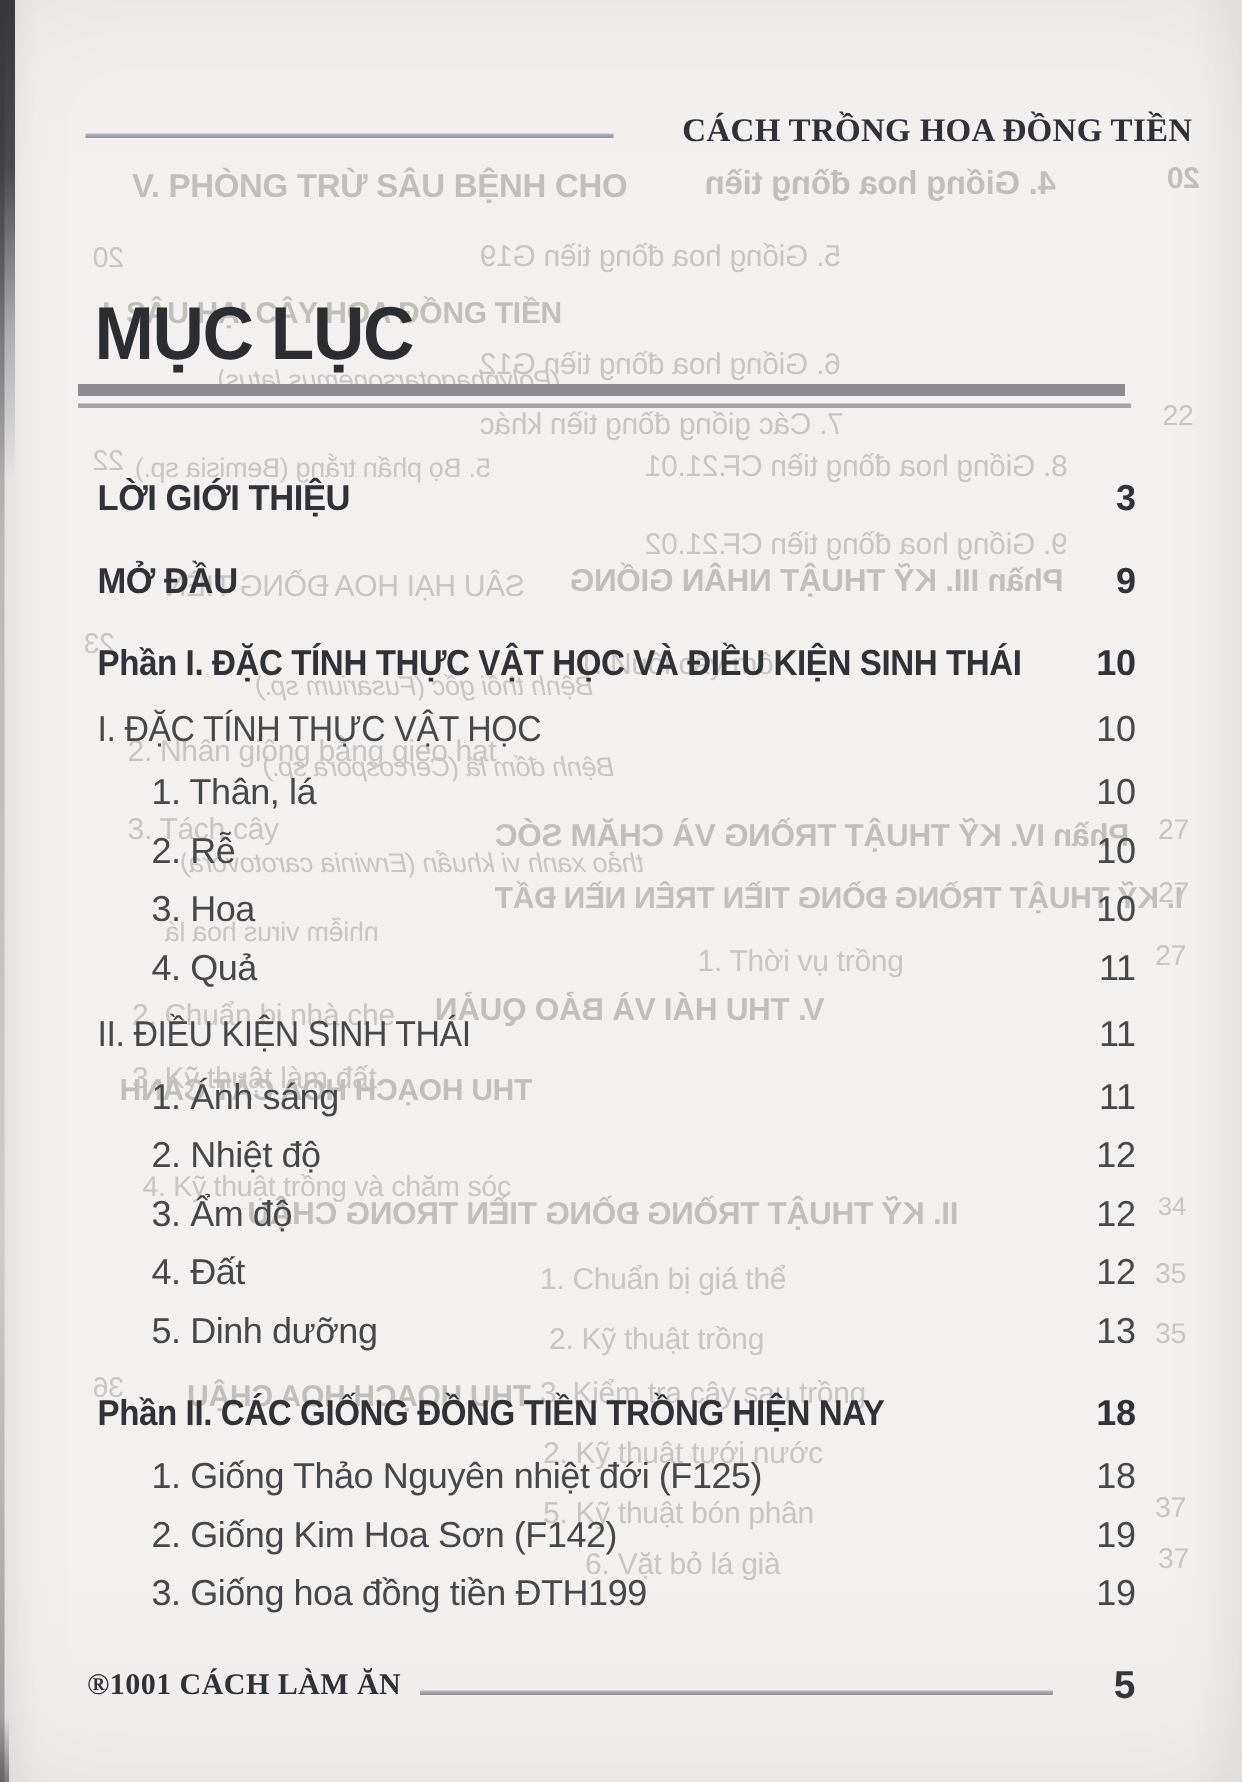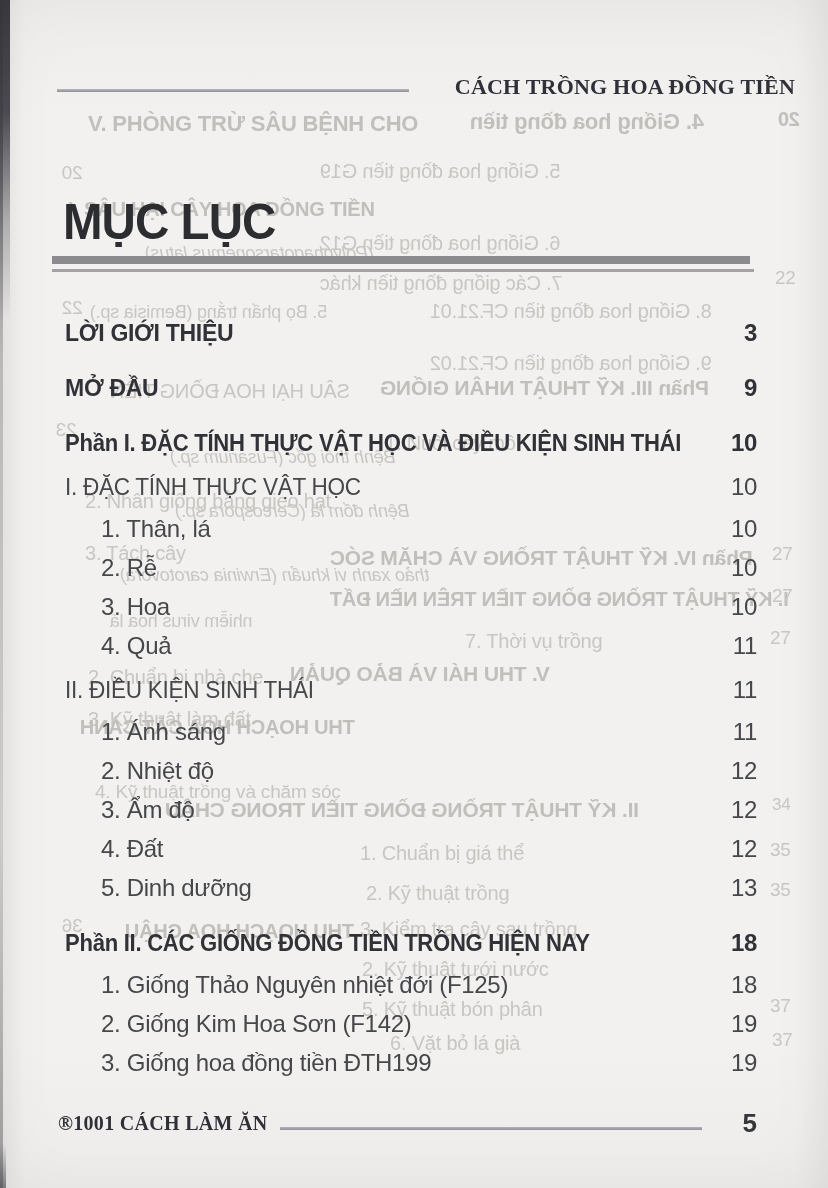--- a/index.html
+++ b/index.html
@@ -87,21 +87,21 @@
       <div class="ghost i m" style="left: 170px; top: 448px; font-size: 18px;">Bệnh thối gốc (Fusarium sp.)</div>
       <div class="ghost" style="left: 85px; top: 490px; font-size: 20px;">2. Nhân giống bằng gieo hạt</div>
       <div class="ghost i m" style="left: 175px; top: 502px; font-size: 18px;">Bệnh đốm lá (Cercospora sp.)</div>
       <div class="ghost" style="left: 85px; top: 542px; font-size: 20px;">3. Tách cây</div>
       <div class="ghost b m" style="left: 330px; top: 546px; font-size: 21px;">Phần IV. KỸ THUẬT TRỒNG VÀ CHĂM SÓC</div>
       <div class="ghost" style="left: 772px; top: 544px; font-size: 19px;">27</div>
       <div class="ghost i m" style="left: 120px; top: 566px; font-size: 18px;">thảo xanh vi khuẩn (Erwinia carotovora)</div>
       <div class="ghost b m" style="left: 330px; top: 588px; font-size: 20px;">I. KỸ THUẬT TRỒNG ĐỒNG TIỀN TRÊN NỀN ĐẤT</div>
       <div class="ghost" style="left: 772px; top: 586px; font-size: 19px;">27</div>
       <div class="ghost m" style="left: 110px; top: 612px; font-size: 18px;">nhiễm virus hoa lá</div>
-      <div class="ghost" style="left: 465px; top: 630px; font-size: 20px;">7. Thời vụ trồng</div>
+      <div class="ghost" style="left: 465px; top: 630px; font-size: 20px;">1. Thời vụ trồng</div>
       <div class="ghost" style="left: 770px; top: 628px; font-size: 19px;">27</div>
       <div class="ghost" style="left: 88px; top: 666px; font-size: 20px;">2. Chuẩn bị nhà che</div>
       <div class="ghost b m" style="left: 290px; top: 662px; font-size: 21px;">V. THU HÁI VÀ BẢO QUẢN</div>
       <div class="ghost" style="left: 88px; top: 708px; font-size: 20px;">3. Kỹ thuật làm đất</div>
       <div class="ghost b m" style="left: 80px; top: 716px; font-size: 20px;">THU HOẠCH HOA CẮT CÀNH</div>
       <div class="ghost" style="left: 95px; top: 756px; font-size: 19px; margin-top: 26px;">4. Kỹ thuật trồng và chăm sóc</div>
       <div class="ghost b m" style="left: 165px; top: 798px; font-size: 21px;">II. KỸ THUẬT TRỒNG ĐỒNG TIỀN TRONG CHẬU</div>
       <div class="ghost" style="left: 772px; top: 796px; font-size: 17px;">34</div>
       <div class="ghost" style="left: 360px; top: 842px; font-size: 20px;">1. Chuẩn bị giá thể</div>
       <div class="ghost" style="left: 770px; top: 840px; font-size: 19px;">35</div>

